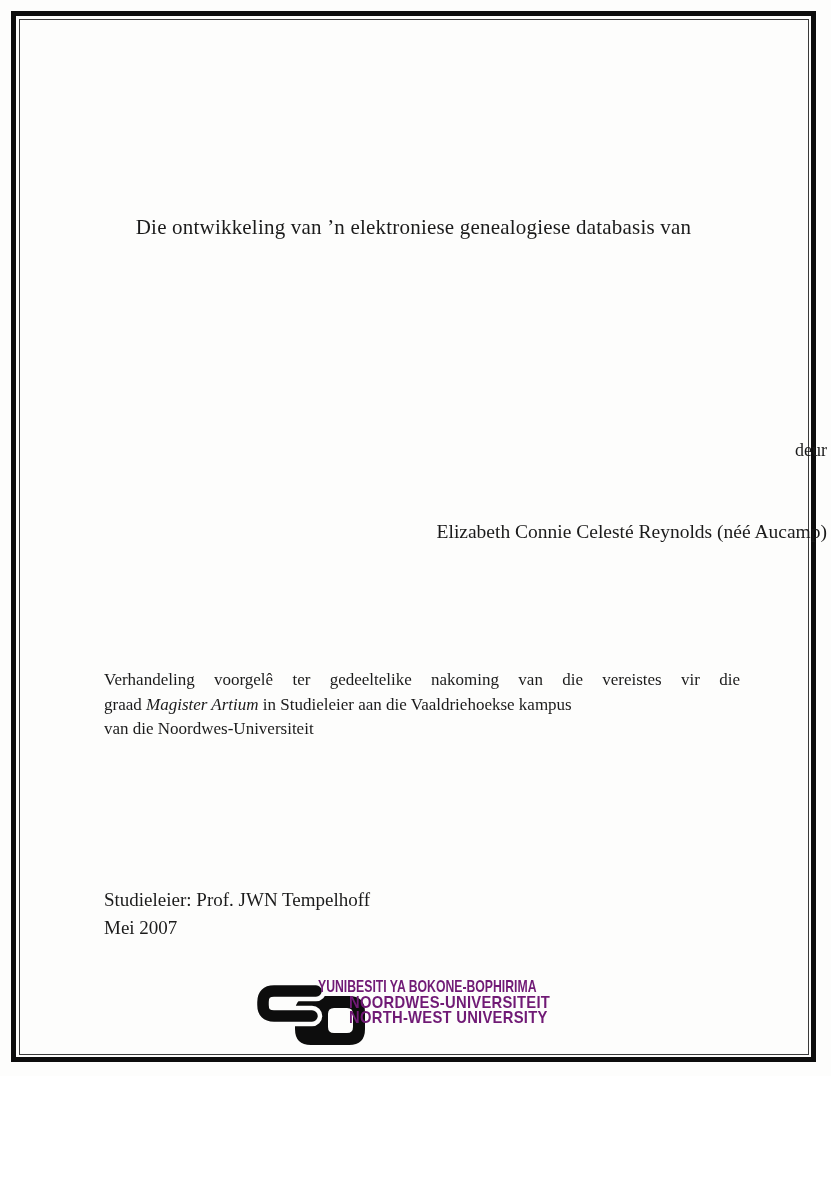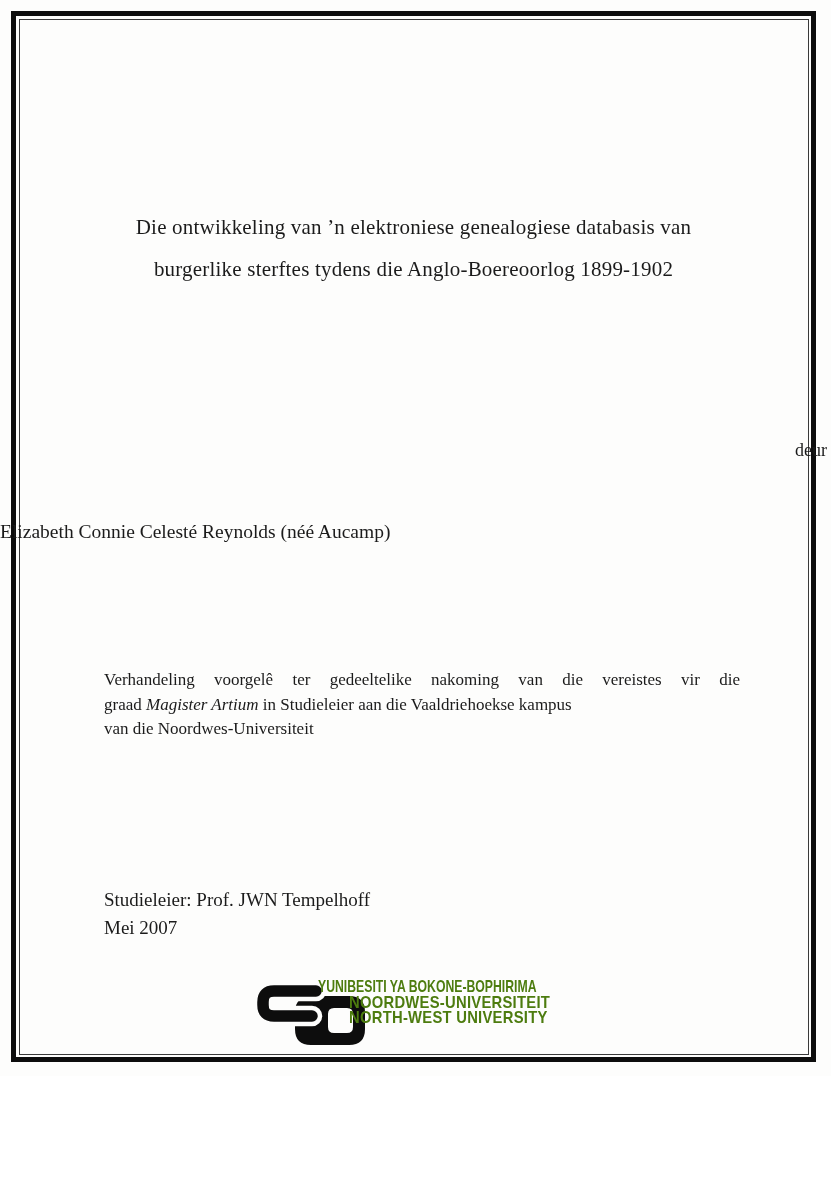--- a/index.html
+++ b/index.html
@@ -34,21 +34,21 @@
   }
   .byline {
     position: absolute;
     top: 440px; left: 0; right: 4px;
     text-align: right;
     font-size: 18px;
   }
   .author-name {
     position: absolute;
     top: 521px; left: 0; right: 4px;
-    text-align: left;
+    text-align: right;
     font-size: 19.5px;
   }
   .thesis-statement {
     position: absolute;
     top: 668px; left: 104px;
     width: 636px;
     font-size: 17px;
     line-height: 24.5px;
   }
   .js-line1 {
@@ -65,21 +65,21 @@
   .logo-mark {
     position: absolute;
     left: 257px; top: 985px;
     width: 108px; height: 60px;
   }
   .logo-text {
     position: absolute;
     left: 318px; top: 979px;
     font-family: "Liberation Sans", sans-serif;
     font-weight: 700;
-    color: #4d7c0f;
+    color: #701a75;
     white-space: nowrap;
   }
   .logo-line { display: block; }
   .logo-line1 {
     font-size: 17px;
     line-height: 15.5px;
   }
   .logo-line1 > span { display: inline-block; transform: scaleX(0.72); transform-origin: 0 50%; }
   .logo-line2, .logo-line3 {
     font-size: 17px;
@@ -91,21 +91,20 @@
 </head>
 <body>
 
 <div class="page">
 
   <div class="border-outer"></div>
   <div class="border-inner"></div>
 
   <div class="thesis-title">
     <div>Die ontwikkeling van ’n elektroniese genealogiese databasis van</div>
-    <div>burgerlike sterftes tydens die Anglo-Boereoorlog 1899-1902</div>
   </div>
 
   <div class="byline">deur</div>
 
   <div class="author-name">Elizabeth Connie Celesté Reynolds (néé Aucamp)</div>
 
   <div class="thesis-statement">
     <div class="js-line1">Verhandeling voorgelê ter gedeeltelike nakoming van die vereistes vir die</div>
     <div><span>graad </span><span class="italic">Magister Artium</span><span> in Studieleier aan die Vaaldriehoekse kampus</span></div>
     <div>van die Noordwes-Universiteit</div>

